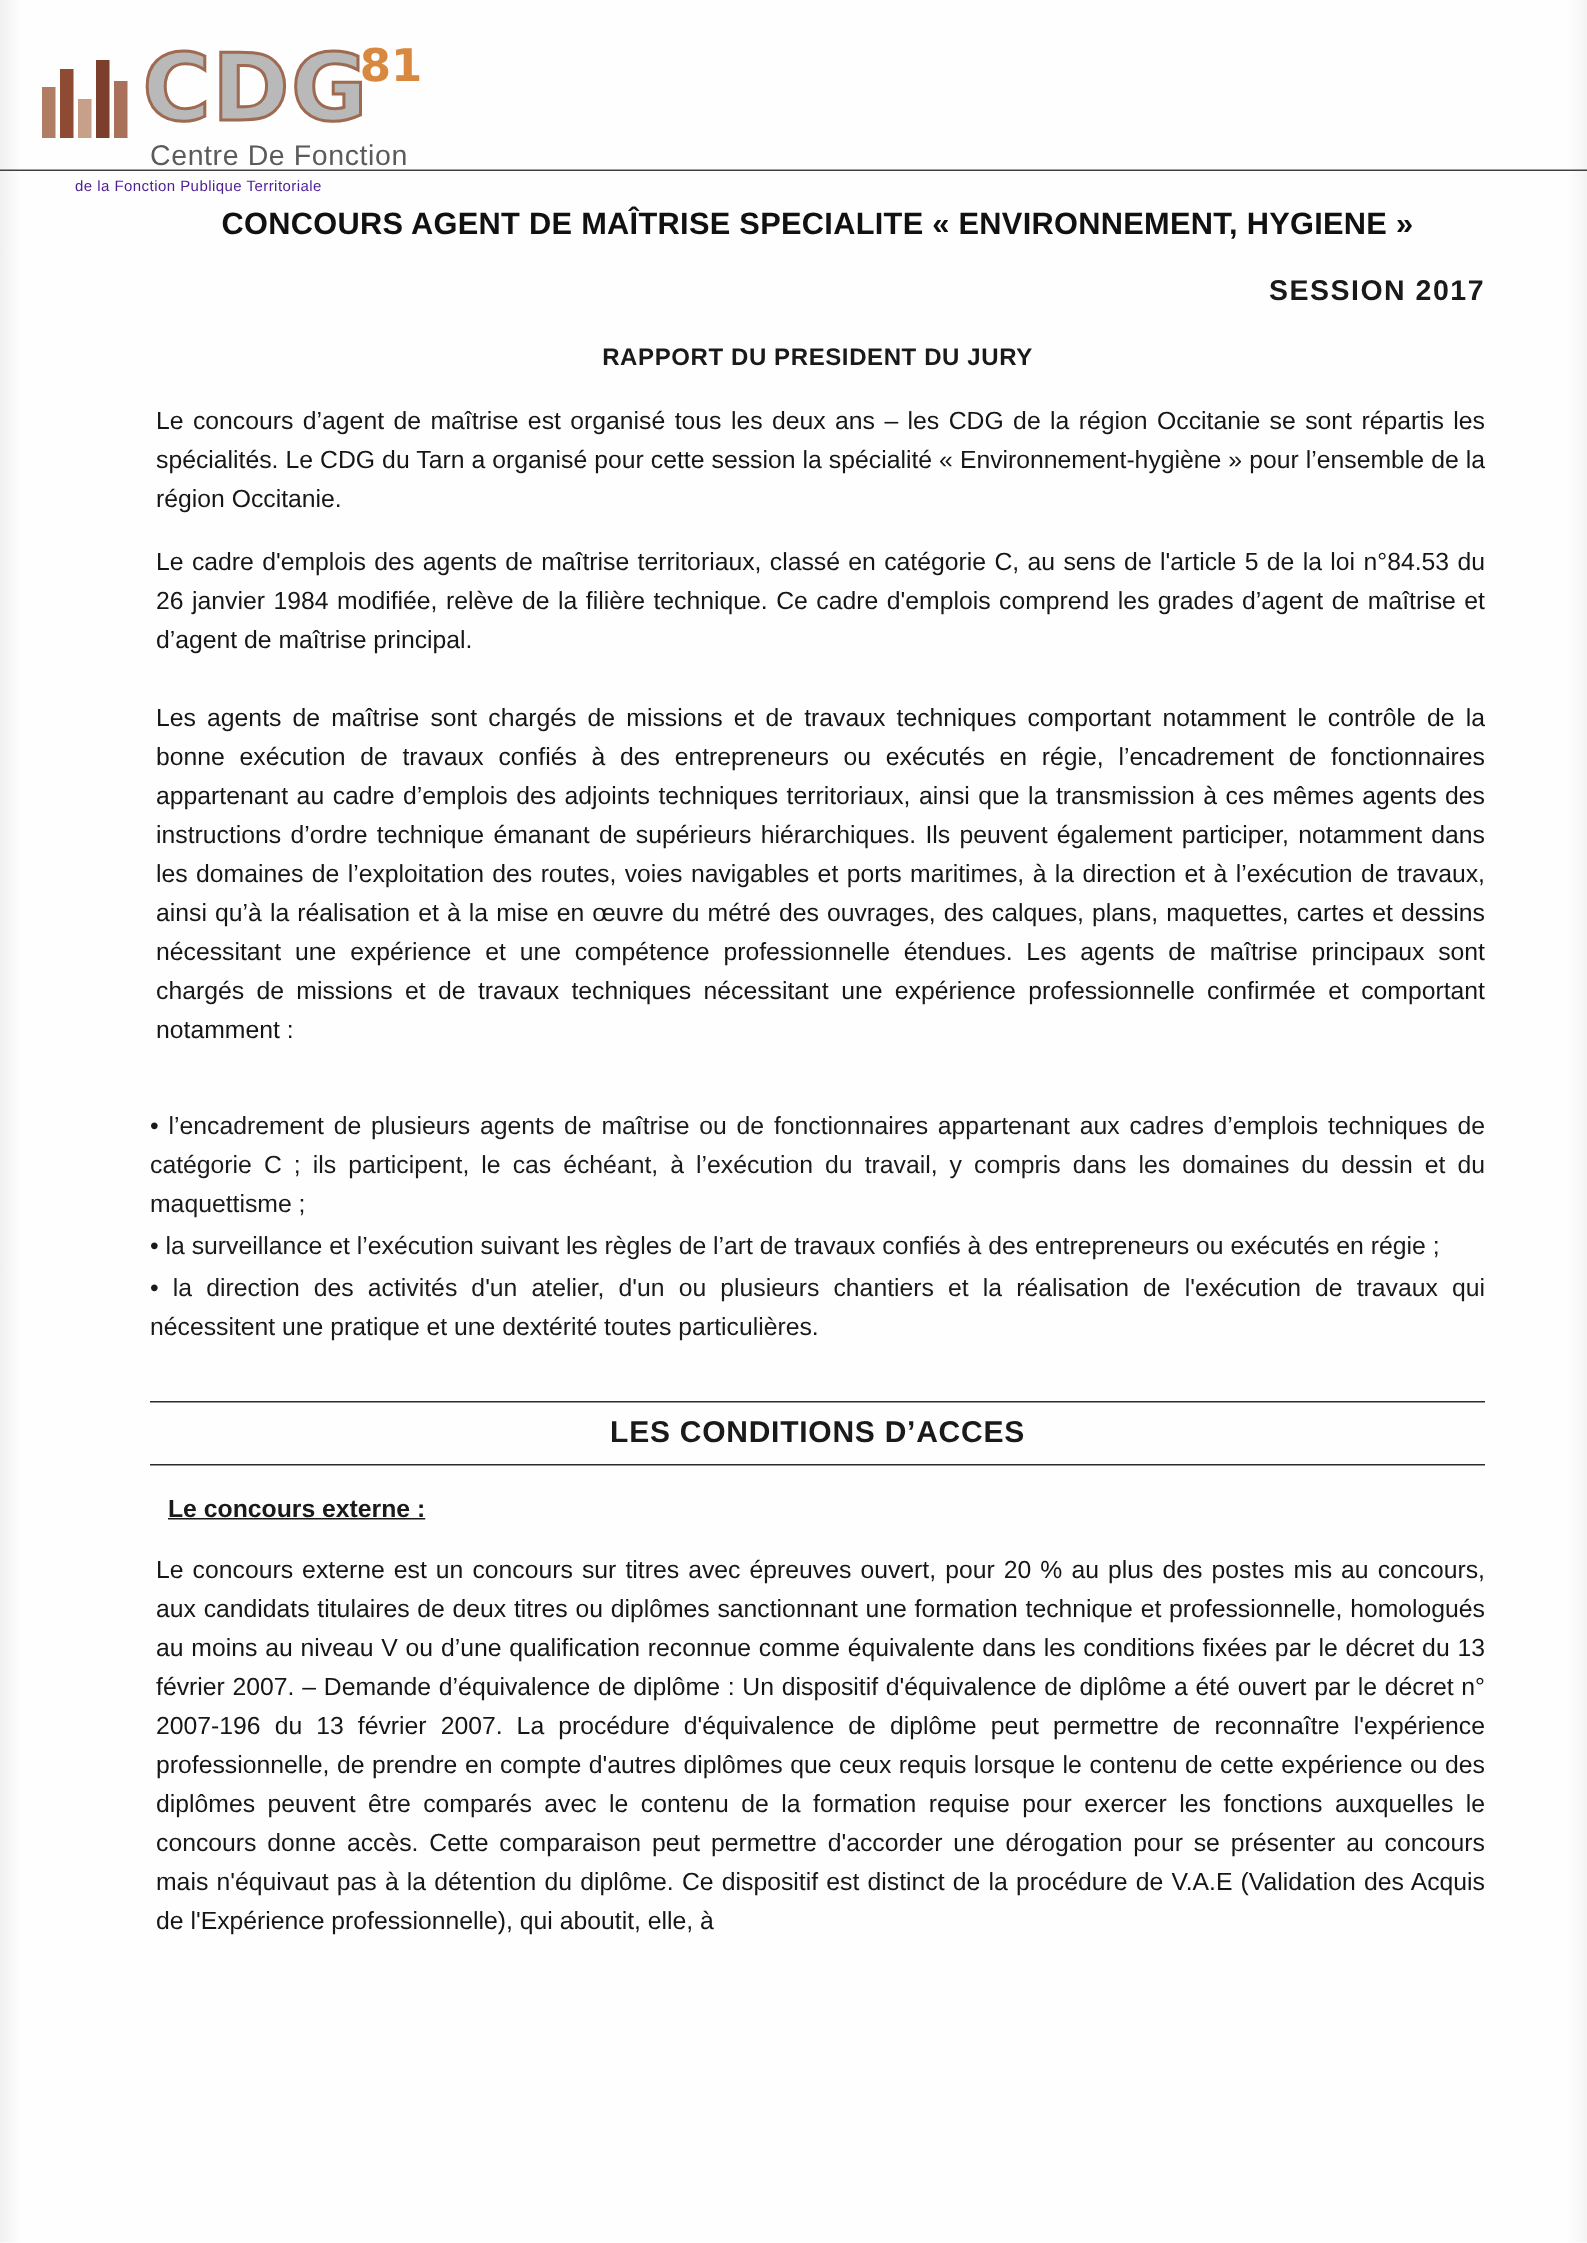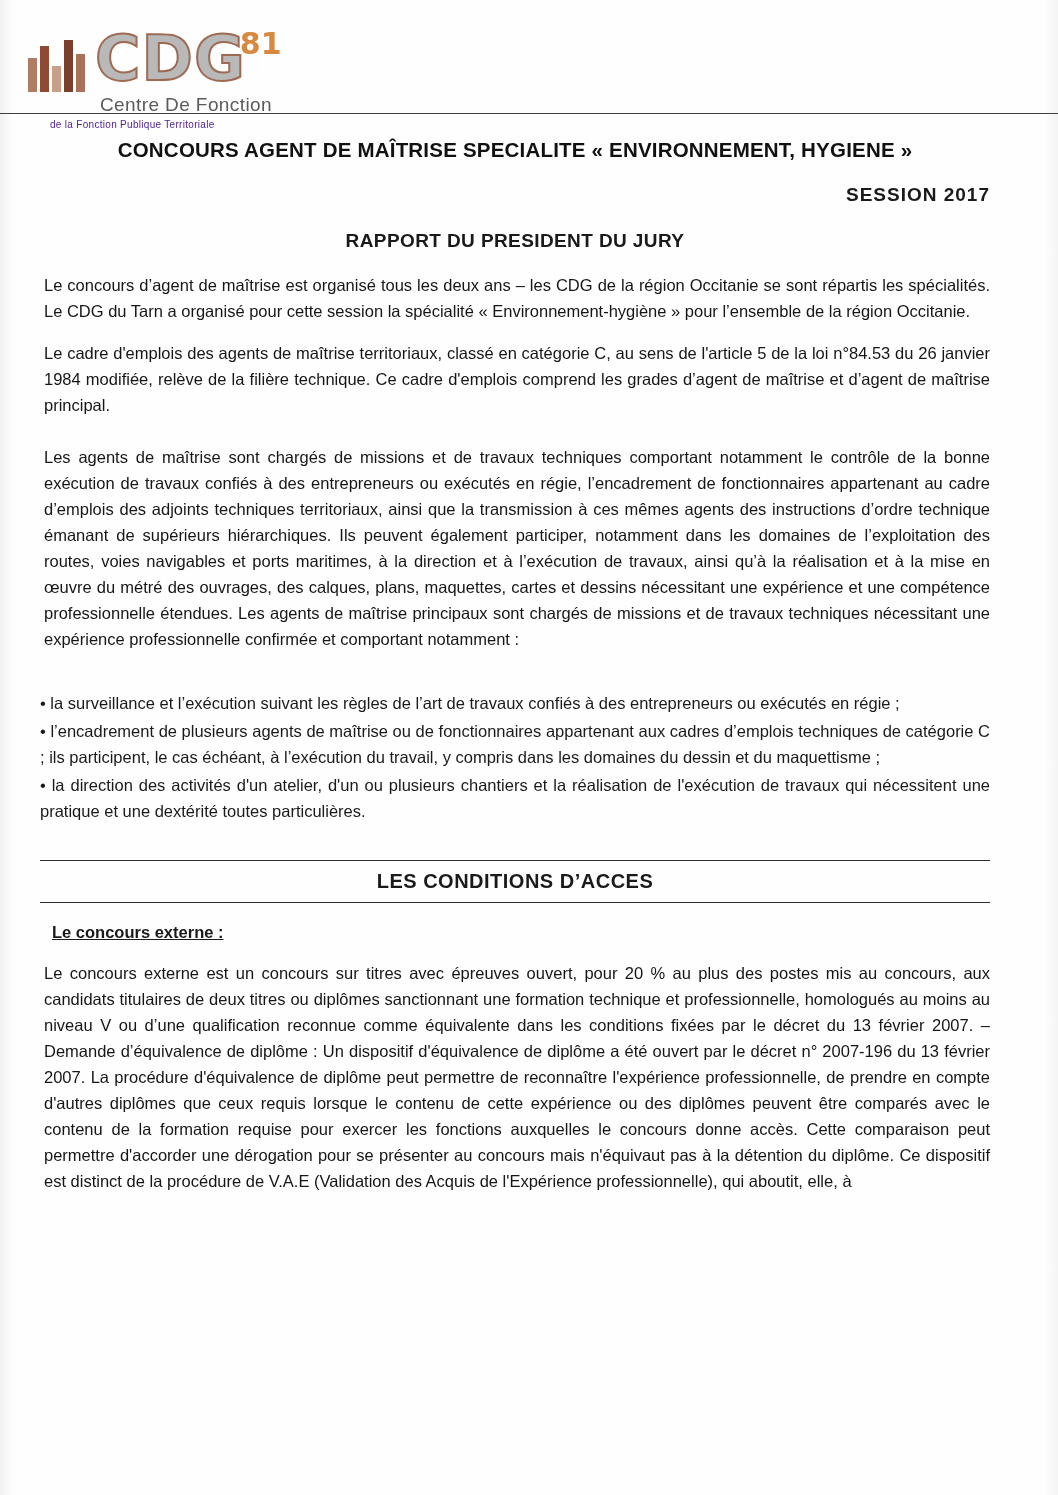--- a/index.html
+++ b/index.html
@@ -82,42 +82,42 @@
   .logo-sub2 {
     font-family: "Liberation Sans", sans-serif;
     font-size: 10px;
     color: #4c1d95;
     margin: 3px 0 0 22px;
     letter-spacing: .3px;
   }
 
   
   .content {
-    padding: 18px 68px 0 40px;
+    padding: 18px 68px 0 100px;
     box-sizing: border-box;
   }
   .title-main {
     text-align: center;
     font-size: 20.5px;
     font-weight: 600;
     letter-spacing: .2px;
     color: #111;
     margin: 6px 0 22px 0;
     font-family: "Liberation Sans", sans-serif;
   }
   .title-session {
     text-align: right;
     font-size: 19px;
     font-weight: 600;
     letter-spacing: 1px;
     margin: 0 0 24px 0;
   }
   .title-report {
     text-align: center;
-    font-size: 19px;
+    font-size: 16px;
     font-weight: 600;
     letter-spacing: .4px;
     margin: 0 0 20px 0;
   }
   p.body-par {
     font-size: 16.5px;
     line-height: 26px;
     text-align: justify;
     margin: 0 0 16px 4px;
     color: #161616;
@@ -190,22 +190,22 @@
     <p class="body-par">Le concours d’agent de maîtrise est organisé tous les deux ans – les CDG de la région Occitanie se sont répartis les spécialités. Le CDG du Tarn a organisé pour cette session la spécialité « Environnement-hygiène » pour l’ensemble de la région Occitanie.</p>
 
 
     <p class="body-par">Le cadre d'emplois des agents de maîtrise territoriaux, classé en catégorie C, au sens de l'article 5 de la loi n°84.53 du 26 janvier 1984 modifiée, relève de la filière technique. Ce cadre d'emplois comprend les grades d’agent de maîtrise et d’agent de maîtrise principal.</p>
     <div class="gap-sm"></div>
     <p class="body-par">Les agents de maîtrise sont chargés de missions et de travaux techniques comportant notamment le contrôle de la bonne exécution de travaux confiés à des entrepreneurs ou exécutés en régie, l’encadrement de fonctionnaires appartenant au cadre d’emplois des adjoints techniques territoriaux, ainsi que la transmission à ces mêmes agents des instructions d’ordre technique émanant de supérieurs hiérarchiques. Ils peuvent également participer, notamment dans les domaines de l’exploitation des routes, voies navigables et ports maritimes, à la direction et à l’exécution de travaux, ainsi qu’à la réalisation et à la mise en œuvre du métré des ouvrages, des calques, plans, maquettes, cartes et dessins nécessitant une expérience et une compétence professionnelle étendues. Les agents de maîtrise principaux sont chargés de missions et de travaux techniques nécessitant une expérience professionnelle confirmée et comportant notamment :</p>
 
     <div class="gap-md"></div>
 
     <div class="bullets">
+      <p>• l’encadrement de plusieurs agents de maîtrise ou de fonctionnaires appartenant aux cadres d’emplois techniques de catégorie C ; ils participent, le cas échéant, à l’exécution du travail, y compris dans les domaines du dessin et du maquettisme ;</p>
       <p>• la surveillance et l’exécution suivant les règles de l’art de travaux confiés à des entrepreneurs ou exécutés en régie ;</p>
-      <p>• l’encadrement de plusieurs agents de maîtrise ou de fonctionnaires appartenant aux cadres d’emplois techniques de catégorie C ; ils participent, le cas échéant, à l’exécution du travail, y compris dans les domaines du dessin et du maquettisme ;</p>
       <p>• la direction des activités d'un atelier, d'un ou plusieurs chantiers et la réalisation de l'exécution de travaux qui nécessitent une pratique et une dextérité toutes particulières.</p>
     </div>
 
     <div class="section-head spaced-top">LES CONDITIONS D’ACCES</div>
 
     <div class="sub-head">Le concours externe :</div>
 
     <p class="body-par">Le concours externe est un concours sur titres avec épreuves ouvert, pour 20 % au plus des postes mis au concours, aux candidats titulaires de deux titres ou diplômes sanctionnant une formation technique et professionnelle, homologués au moins au niveau V ou d’une qualification reconnue comme équivalente dans les conditions fixées par le décret du 13 février 2007. – Demande d’équivalence de diplôme : Un dispositif d'équivalence de diplôme a été ouvert par le décret n° 2007-196 du 13 février 2007. La procédure d'équivalence de diplôme peut permettre de reconnaître l'expérience professionnelle, de prendre en compte d'autres diplômes que ceux requis lorsque le contenu de cette expérience ou des diplômes peuvent être comparés avec le contenu de la formation requise pour exercer les fonctions auxquelles le concours donne accès. Cette comparaison peut permettre d'accorder une dérogation pour se présenter au concours mais n'équivaut pas à la détention du diplôme. Ce dispositif est distinct de la procédure de V.A.E (Validation des Acquis de l'Expérience professionnelle), qui aboutit, elle, à</p>
 
   </div>

